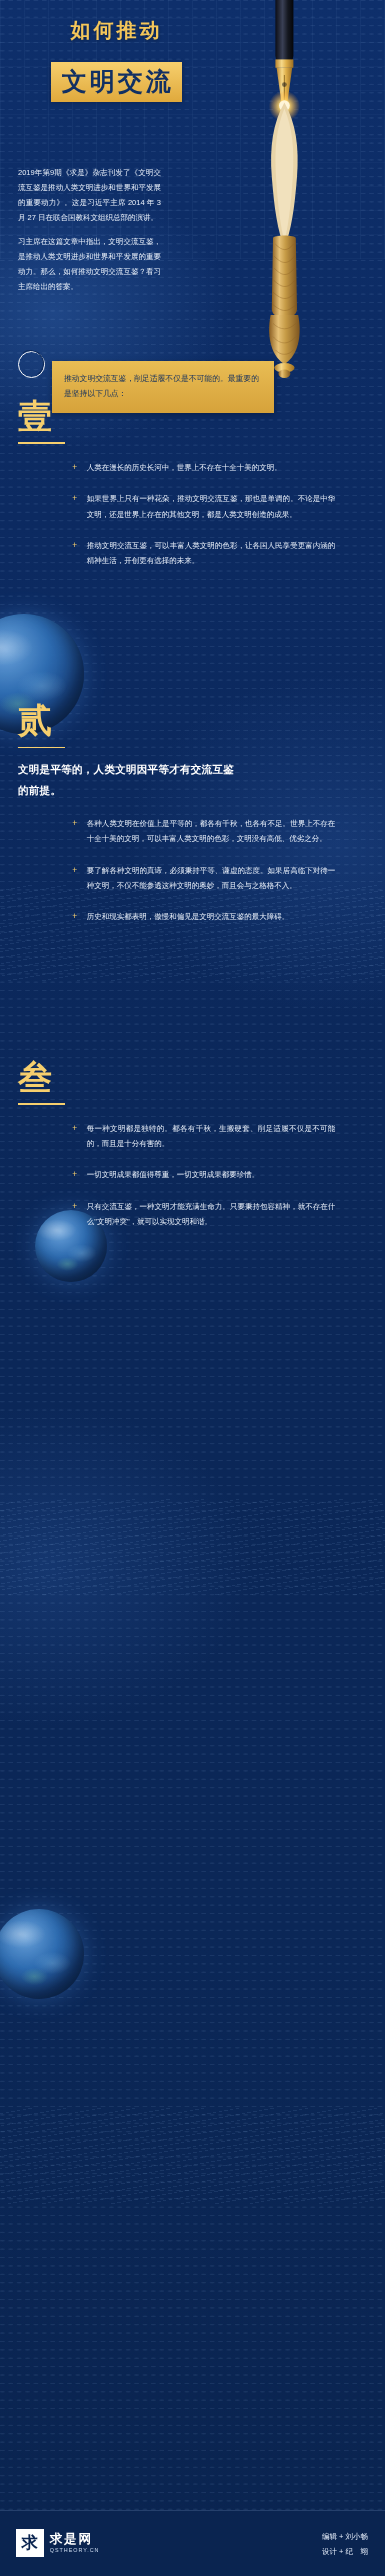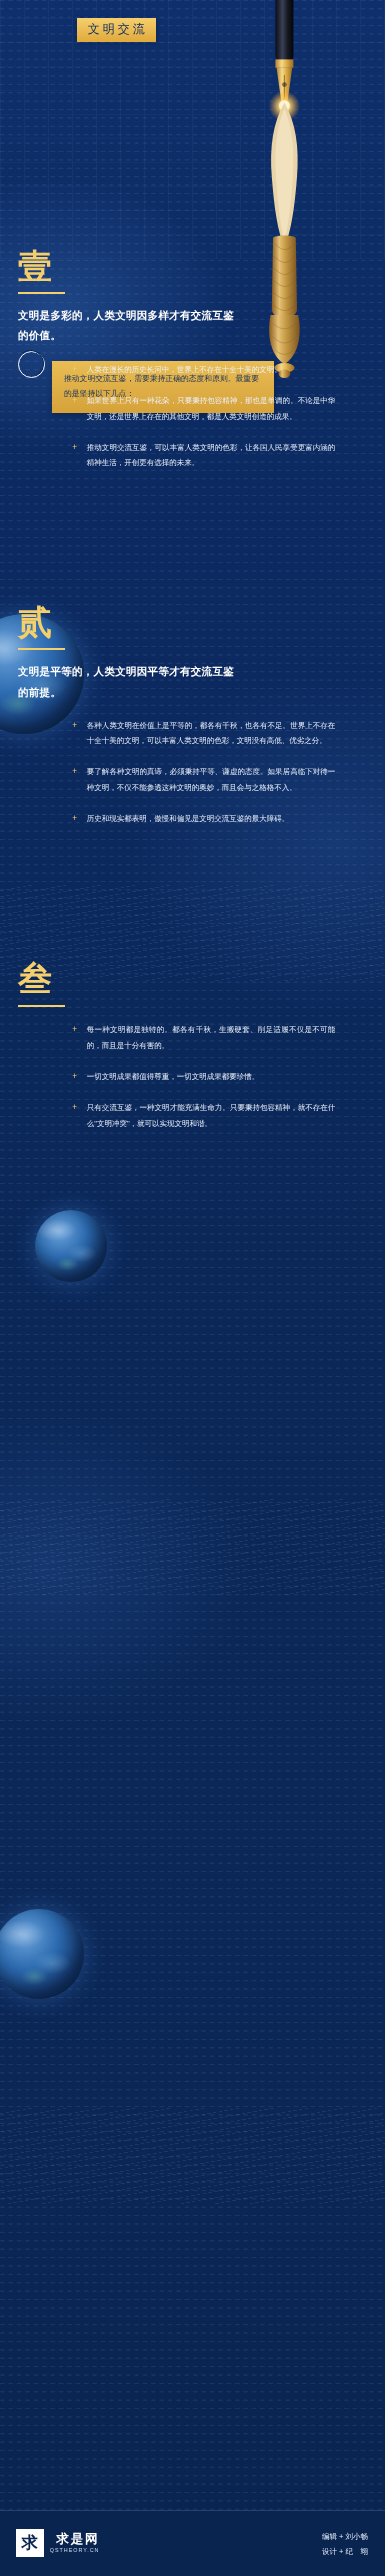--- a/index.html
+++ b/index.html
@@ -63,27 +63,27 @@
   }
   .title-line1 {
     font-family: "Liberation Serif", serif;
     font-size: 20px;
     font-weight: bold;
     letter-spacing: 3px;
     color: #f4c65a;
     text-shadow: 0 1.2px 3.6px rgba(0,0,0,0.35);
   }
   .title-line2 {
-    margin-top: 1px;
+    margin-top: 18px;
     display: inline-block;
     background: linear-gradient(180deg, #f6cf6d, #e0a93c);
     color: #123063;
     font-family: "Liberation Serif", serif;
-    font-size: 12px;
-    font-weight: normal;
+    font-size: 25px;
+    font-weight: bold;
     letter-spacing: 3px;
     padding: 3px 8.4px 4.2px 11px;
     box-shadow: 0 1.2px 4.8px rgba(0,0,0,0.25);
   }
   .title-line3 {
     margin-top: 7.2px;
     font-family: "Liberation Serif", serif;
     font-size: 26.5px;
     font-weight: bold;
     letter-spacing: 4.8px;
@@ -268,21 +268,21 @@
     height: 28px;
     background: #ffffff;
     color: #0a2450;
     font-family: "Liberation Serif", serif;
     font-size: 16.3px;
     font-weight: bold;
     display: flex;
     align-items: center;
     justify-content: center;
   }
-  .logo-text { margin-left: 6px; line-height: 1.25; text-align: right; }
+  .logo-text { margin-left: 6px; line-height: 1.25; }
   .logo-cn {
     font-family: "Liberation Serif", serif;
     font-size: 12.6px;
     letter-spacing: 1.8px;
     color: #ffffff;
     font-weight: bold;
   }
   .logo-en {
     font-size: 5.4px;
     letter-spacing: 1px;
@@ -309,20 +309,21 @@
   <div class="waves waves-1"></div>
   <div class="waves waves-2"></div>
   <div class="waves waves-3"></div>
 
   <div class="globe globe-1"></div>
   <div class="globe globe-2"></div>
   <div class="globe globe-3"></div>
 
   <div class="header">
     <div class="title-block">
+      <div class="title-line1">如何推动</div>
       <div><span class="title-line2">文明交流</span></div>
     </div>
 
     <div class="pen-wrap">
       <svg width="78" height="446" viewBox="0 0 130 740" xmlns="http://www.w3.org/2000/svg">
         <defs>
           <linearGradient id="gGold" x1="0" y1="0" x2="1" y2="0">
             <stop offset="0%" stop-color="#b8832c"></stop>
             <stop offset="35%" stop-color="#f6d98a"></stop>
             <stop offset="60%" stop-color="#e0b04a"></stop>
@@ -375,38 +376,41 @@
           <path d="M40 544 C52 556 66 556 78 544"></path>
           <path d="M40 566 C52 580 66 580 78 566"></path>
           <path d="M44 588 C52 598 66 598 74 588"></path>
         </g>
         <ellipse cx="59" cy="618" rx="17" ry="8" fill="url(#gGold)"></ellipse>
         <ellipse cx="59" cy="628" rx="10" ry="7" fill="url(#gWood)"></ellipse>
       </svg>
     </div>
   </div>
 
+  <div class="intro">
+    <p>2019年第9期《求是》杂志刊发了《文明交流互鉴是推动人类文明进步和世界和平发展的重要动力》。这是习近平主席 2014 年 3 月 27 日在联合国教科文组织总部的演讲。</p>
+    <p>习主席在这篇文章中指出，文明交流互鉴，是推动人类文明进步和世界和平发展的重要动力。那么，如何推动文明交流互鉴？看习主席给出的答案。</p>
+  </div>
 
   <div class="circle-mark"></div>
   <div class="lead-box">
-    <p>推动文明交流互鉴，需要秉持正确的态度和原则。最重要的是坚持以下几点：</p>
+    <p>推动文明交流互鉴，削足适履不仅是不可能的。最重要的是坚持以下几点：</p>
   </div>
 
   <div class="section" style="padding-top: 96px;">
     <div class="sec-num">壹</div>
     <div class="sec-underline"></div>
-    <div class="sec-head">文明是多彩的，人类文明因多样才有交流互鉴的价值。</div>
     <div class="points">
       <div class="point">
         <span class="plus">+</span>
         <span class="point-text">人类在漫长的历史长河中，世界上不存在十全十美的文明。</span>
       </div>
       <div class="point">
         <span class="plus">+</span>
-        <span class="point-text">如果世界上只有一种花朵，只要秉持包容精神，那也是单调的。不论是中华文明，还是世界上存在的其他文明，都是人类文明创造的成果。</span>
+        <span class="point-text">如果世界上只有一种花朵，推动文明交流互鉴，那也是单调的。不论是中华文明，还是世界上存在的其他文明，都是人类文明创造的成果。</span>
       </div>
       <div class="point">
         <span class="plus">+</span>
         <span class="point-text">推动文明交流互鉴，可以丰富人类文明的色彩，让各国人民享受更富内涵的精神生活，开创更有选择的未来。</span>
       </div>
     </div>
   </div>
 
   <div class="section" style="padding-top: 120px;">
     <div class="sec-num">贰</div>

